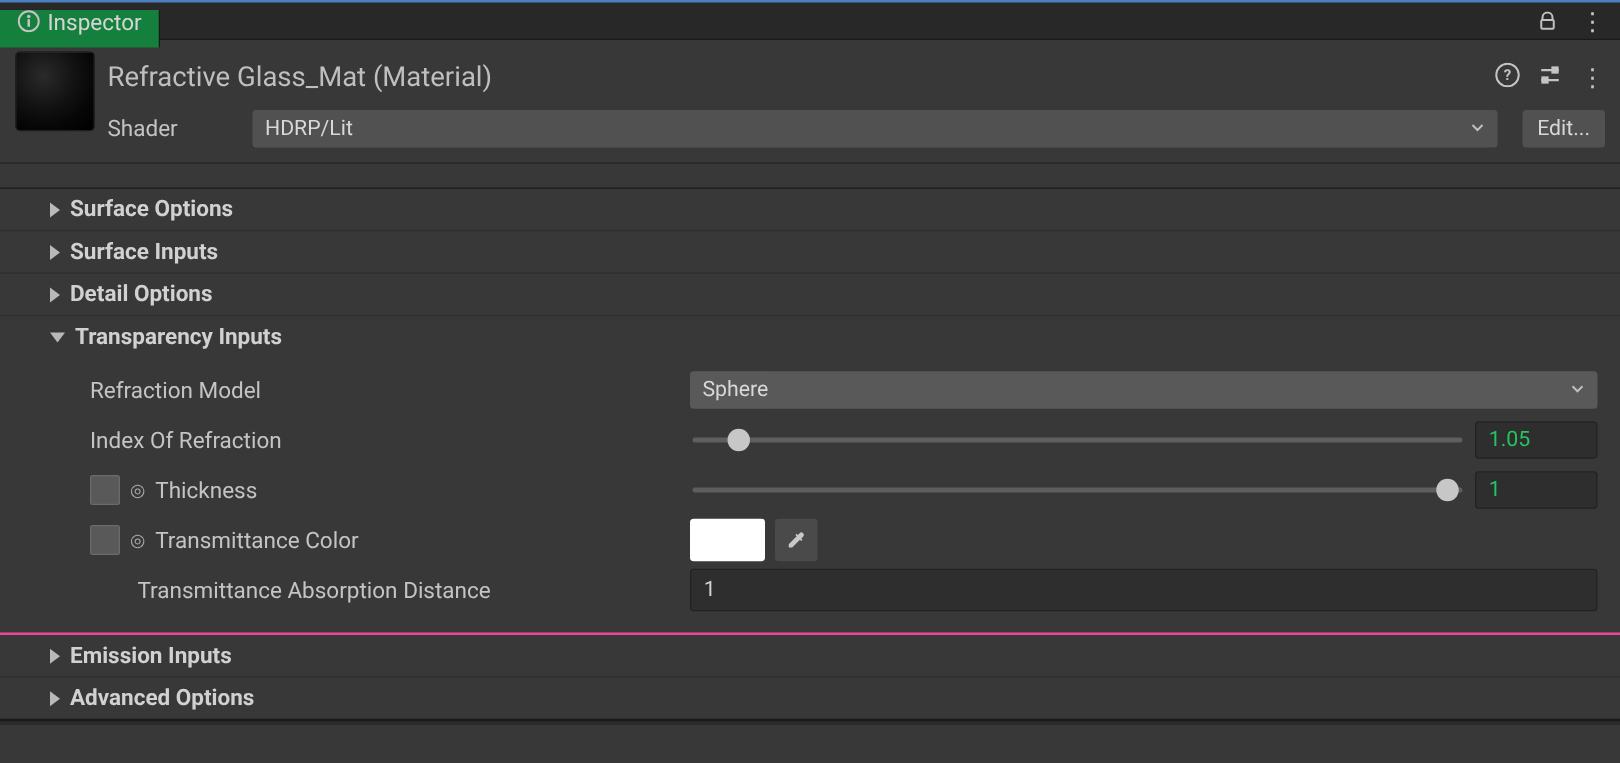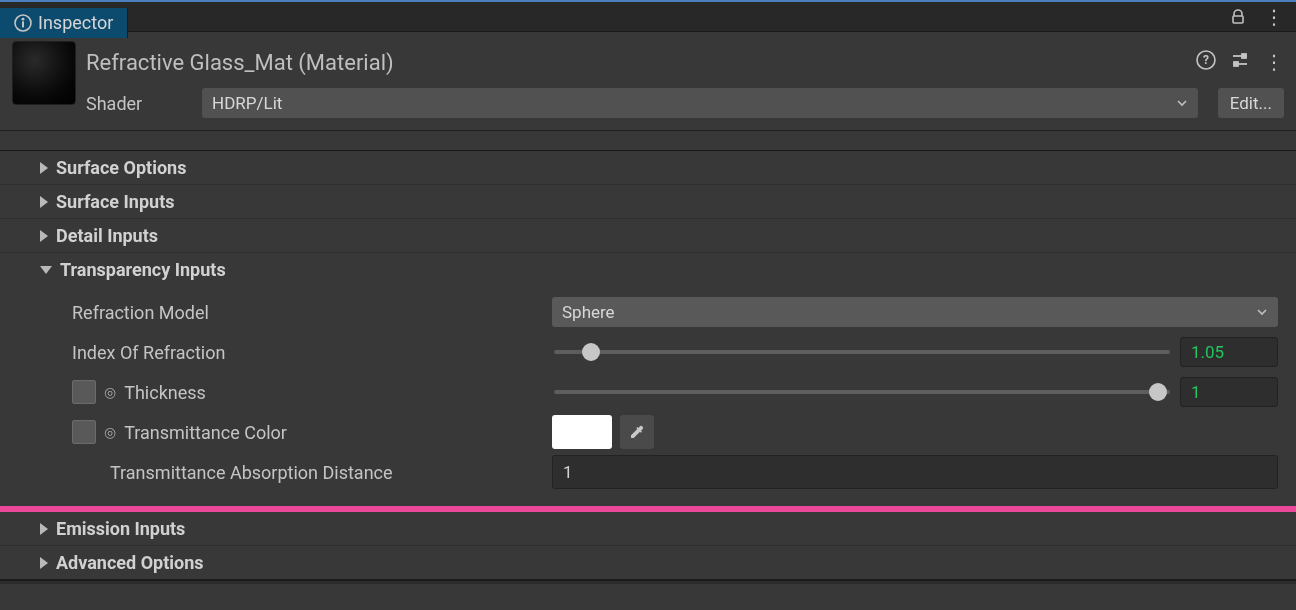--- a/index.html
+++ b/index.html
@@ -16,25 +16,25 @@
   
   .tabbar {
     display: flex;
     height: 32px;
     background: #282828;
     border-top: 2px solid #4c7fbf;
     border-bottom: 1px solid #1a1a1a;
     align-items: center;
   }
   .tab {
-    display: flex; align-items: center;
+    display: flex; align-items: flex-start;
     gap: 6px;
     height: 30px;
     padding: 0 14px;
-    background: #0c4a6e;
+    background: #15803d;
     border-right: 1px solid #1a1a1a;
     color: #d6d6d6;
     font-size: 18px;
     margin-top: 12px;
   }
   .spacer { flex: 1; }
   .tabbar-right { display: flex; align-items: center; gap: 18px; padding-right: 12px; }
   .icon { display:inline-flex; }
   
   .mat-header {
@@ -76,21 +76,21 @@
   .fold {
     display:flex; align-items:center; gap:8px;
     padding: 6px 12px 6px 40px;
     border-bottom: 1px solid #2e2e2e;
     font-weight:700; font-size:18px; color:#d1d1d1;
   }
   .fold .arrow { display:inline-block; width:0; height:0; }
   .arrow.right { border-top:6px solid transparent; border-bottom:6px solid transparent; border-left:8px solid #b9b9b9; }
   .arrow.down { border-left:6px solid transparent; border-right:6px solid transparent; border-top:8px solid #b9b9b9; }
 
-  .section-body { padding: 6px 12px 14px 12px; border-bottom: 6px solid #ec4899; }
+  .section-body { padding: 6px 12px 14px 12px; border-bottom: 2px solid #ec4899; }
   .prop-row { display:flex; align-items:center; height:40px; }
   .prop-label { width: 540px; display:flex; align-items:center; gap:8px; padding-left: 60px; font-size:18px; color:#c4c4c4; }
   .prop-label.indent2 { padding-left: 98px; }
   .swatch { width:24px; height:24px; background:#595959; border:1px solid #6b6b6b; border-radius:2px; }
   .target-icon { color:#a9a9a9; font-size:14px; }
 
   .control { flex:1; display:flex; align-items:center; gap:8px; padding-right: 6px; }
   .select {
     flex:1; height:30px; background:#595959; color:#d8d8d8; border-radius:3px;
     display:flex; align-items:center; padding:0 10px; position:relative;
@@ -188,21 +188,21 @@
   <div class="fold">
     <span class="arrow right"></span>
     <span>Surface Options</span>
   </div>
   <div class="fold">
     <span class="arrow right"></span>
     <span>Surface Inputs</span>
   </div>
   <div class="fold">
     <span class="arrow right"></span>
-    <span>Detail Inputs</span>
+    <span>Detail Options</span>
   </div>
   <div class="fold" style="border-bottom:none">
     <span class="arrow down"></span>
     <span>Transparency Inputs</span>
   </div>
 
   <div class="section-body">
     <div class="prop-row">
       <div class="prop-label">Refraction Model</div>
       <div class="control">

